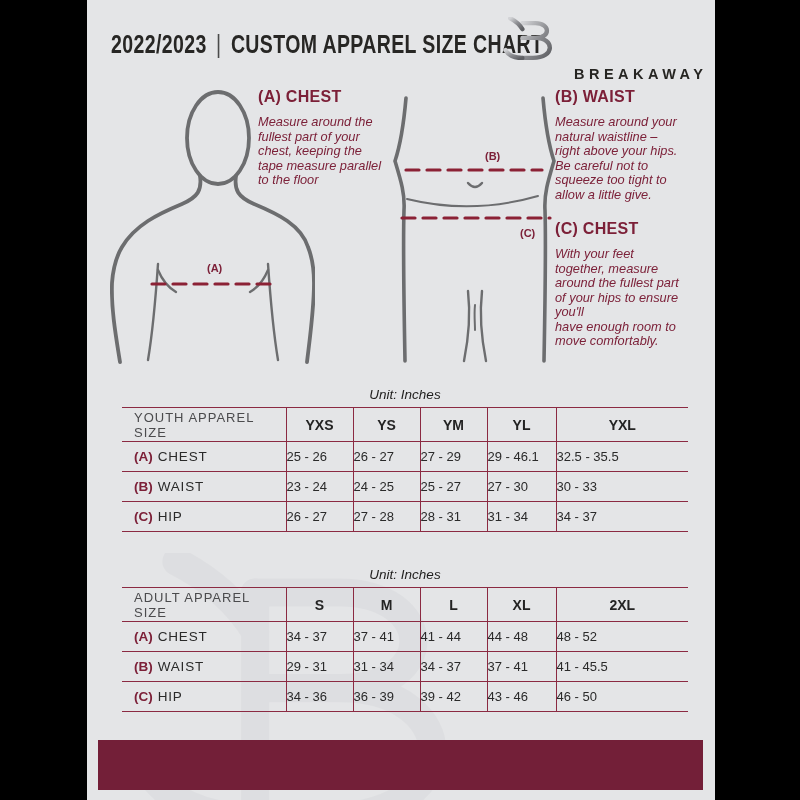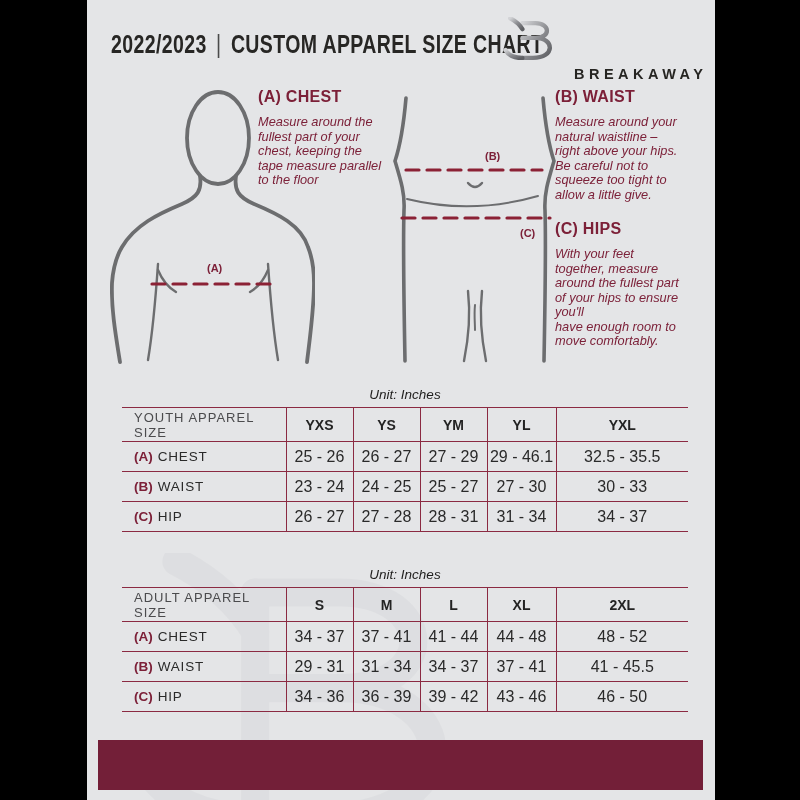--- a/index.html
+++ b/index.html
@@ -39,21 +39,21 @@
   .size-table th,.size-table td{border-top:1.6px solid var(--maroon-line);padding:0;}
   .size-table tr:last-child td{border-bottom:1.6px solid var(--maroon-line);}
   .size-table th:nth-child(n+2),.size-table td:nth-child(n+2){border-left:1.6px solid var(--maroon-line);}
   .size-table tr{height:30px;}
   .size-table tr.head{height:34px;}
   th.corner{text-align:left;padding-left:12px;font-weight:400;font-size:13px;
             color:#4b4b4d;letter-spacing:1px;}
   th.size{font-weight:700;font-size:14px;color:#232323;text-align:center;}
   td.rowlabel{text-align:left;padding-left:12px;font-size:13.5px;letter-spacing:.8px;color:#2a2a2a;}
   td.rowlabel .pfx{color:var(--maroon);font-weight:700;margin-right:5px;letter-spacing:0;}
-  td.val{text-align:center;font-size:16px;color:#2a2a2a;}
+  td.val{text-align:left;font-size:13px;color:#2a2a2a;}
 
   
   .footer-bar{position:absolute;left:11px;top:740px;width:605px;height:50px;background:var(--footer);z-index:2;}
   .watermark{position:absolute;left:50px;top:553px;z-index:0;opacity:.55;}
 </style>
 </head>
 <body>
 
 <div class="stage">
 
@@ -125,21 +125,21 @@
 to the floor</div>
 
     <div class="guide-head" style="left:468px;top:88px;">(B) WAIST</div>
     <div class="guide-text" style="left:468px;top:115px;width:155px;">Measure around your
 natural waistline –
 right above your hips.
 Be careful not to
 squeeze too tight to
 allow a little give.</div>
 
-    <div class="guide-head" style="left:468px;top:220px;">(C) HIPS</div>
+    <div class="guide-head" style="left:468px;top:220px;">(C) CHEST</div>
     <div class="guide-text" style="left:468px;top:247px;width:158px;">With your feet
 together, measure
 around the fullest part
 of your hips to ensure
 you'll
 have enough room to
 move comfortably.</div>
 
     <div class="tbl-unit" style="top:387px;">Unit: Inches</div>
 

